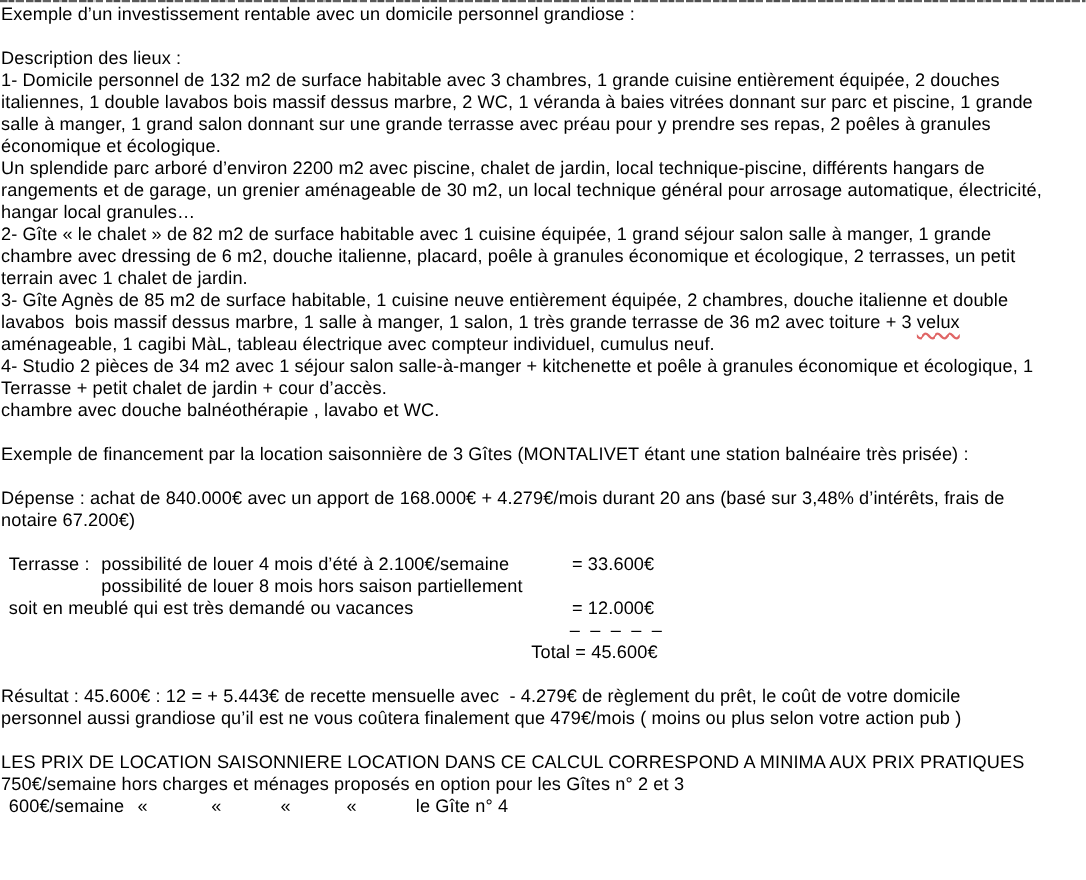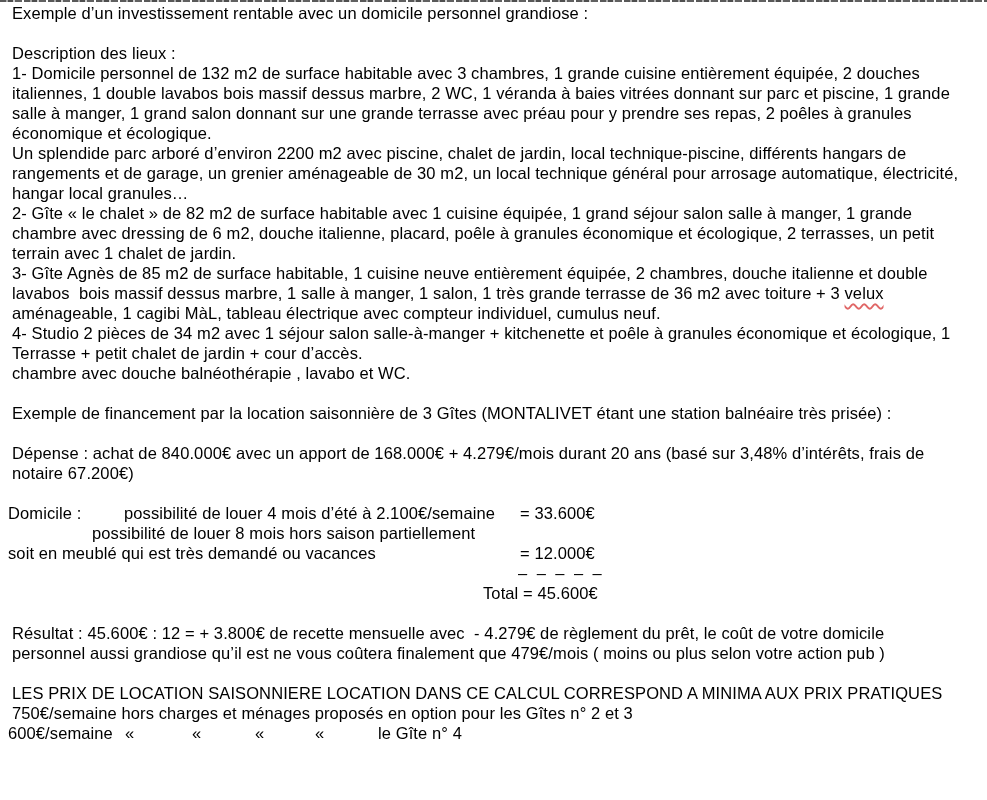--- a/index.html
+++ b/index.html
@@ -33,21 +33,21 @@
     background: repeating-linear-gradient(90deg,
       #3c3c3c 0 6px, #9a9a9a 6px 8px,
       #2f2f2f 8px 13px, #c8c8c8 13px 15px,
       #454545 15px 22px, #ffffff 22px 24px);
     opacity: 0.85;
   }
   .line {
     position: relative;
     height: 20px;
     line-height: 20px;
-    padding-left: 12px;
+    padding-left: 1px;
     white-space: pre;
   }
   .seg {
     white-space: pre;
   }
   .seg.abs {
     position: absolute;
     top: 0;
   }
   .squiggle {
@@ -82,26 +82,26 @@
       <div class="line"><span class="seg">aménageable, 1 cagibi MàL, tableau électrique avec compteur individuel, cumulus neuf.</span></div>
       <div class="line"><span class="seg">4- Studio 2 pièces de 34 m2 avec 1 séjour salon salle-à-manger + kitchenette et poêle à granules économique et écologique, 1</span></div>
       <div class="line"><span class="seg">Terrasse + petit chalet de jardin + cour d’accès.</span></div>
       <div class="line"><span class="seg">chambre avec douche balnéothérapie , lavabo et WC.</span></div>
       <div class="line"></div>
       <div class="line"><span class="seg">Exemple de financement par la location saisonnière de 3 Gîtes (MONTALIVET étant une station balnéaire très prisée) :</span></div>
       <div class="line"></div>
       <div class="line"><span class="seg">Dépense : achat de 840.000€ avec un apport de 168.000€ + 4.279€/mois durant 20 ans (basé sur 3,48% d’intérêts, frais de</span></div>
       <div class="line"><span class="seg">notaire 67.200€)</span></div>
       <div class="line"></div>
-      <div class="line"><span class="seg abs" style="left: 8px;">Domicile :</span><span class="seg abs" style="left: 92px; margin-left: 32px;">possibilité de louer 4 mois d’été à 2.100€/semaine</span><span class="seg abs" style="left: 520px;">= 33.600€</span></div>
+      <div class="line"><span class="seg abs" style="left: 8px;">Terrasse :</span><span class="seg abs" style="left: 92px;">possibilité de louer 4 mois d’été à 2.100€/semaine</span><span class="seg abs" style="left: 520px;">= 33.600€</span></div>
       <div class="line"><span class="seg abs" style="left: 92px;">possibilité de louer 8 mois hors saison partiellement</span></div>
       <div class="line"><span class="seg abs" style="left: 8px;">soit en meublé qui est très demandé ou vacances</span><span class="seg abs" style="left: 520px;">= 12.000€</span></div>
       <div class="line"><span class="seg abs" style="left: 518px;">–  –  –  –  –</span></div>
       <div class="line"><span class="seg abs" style="left: 483px;">Total = 45.600€</span></div>
       <div class="line"></div>
-      <div class="line"><span class="seg">Résultat : 45.600€ : 12 = + 3.800€ de recette mensuelle avec  - 4.279€ de règlement du prêt, le coût de votre domicile</span></div>
+      <div class="line"><span class="seg">Résultat : 45.600€ : 12 = + 5.443€ de recette mensuelle avec  - 4.279€ de règlement du prêt, le coût de votre domicile</span></div>
       <div class="line"><span class="seg">personnel aussi grandiose qu’il est ne vous coûtera finalement que 479€/mois ( moins ou plus selon votre action pub )</span></div>
       <div class="line"></div>
       <div class="line"><span class="seg">LES PRIX DE LOCATION SAISONNIERE LOCATION DANS CE CALCUL CORRESPOND A MINIMA AUX PRIX PRATIQUES</span></div>
       <div class="line"><span class="seg">750€/semaine hors charges et ménages proposés en option pour les Gîtes n° 2 et 3</span></div>
       <div class="line"><span class="seg abs" style="left: 8px;">600€/semaine</span><span class="seg abs" style="left: 125px;">«</span><span class="seg abs" style="left: 192px;">«</span><span class="seg abs" style="left: 255px;">«</span><span class="seg abs" style="left: 315px;">«</span><span class="seg abs" style="left: 378px;">le Gîte n° 4</span></div>
     </div>
 </div>
 
 </body></html>

